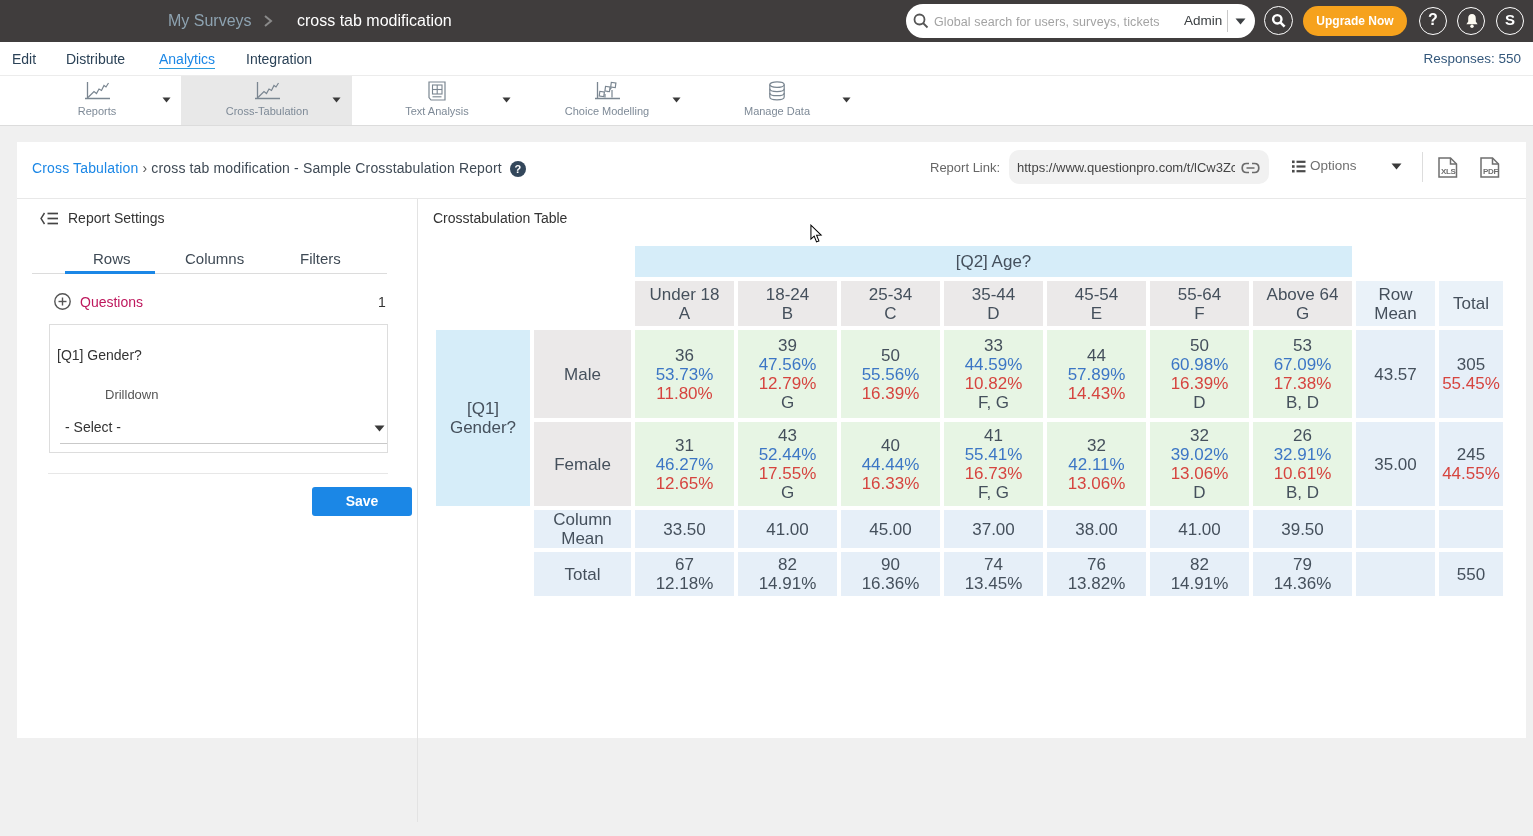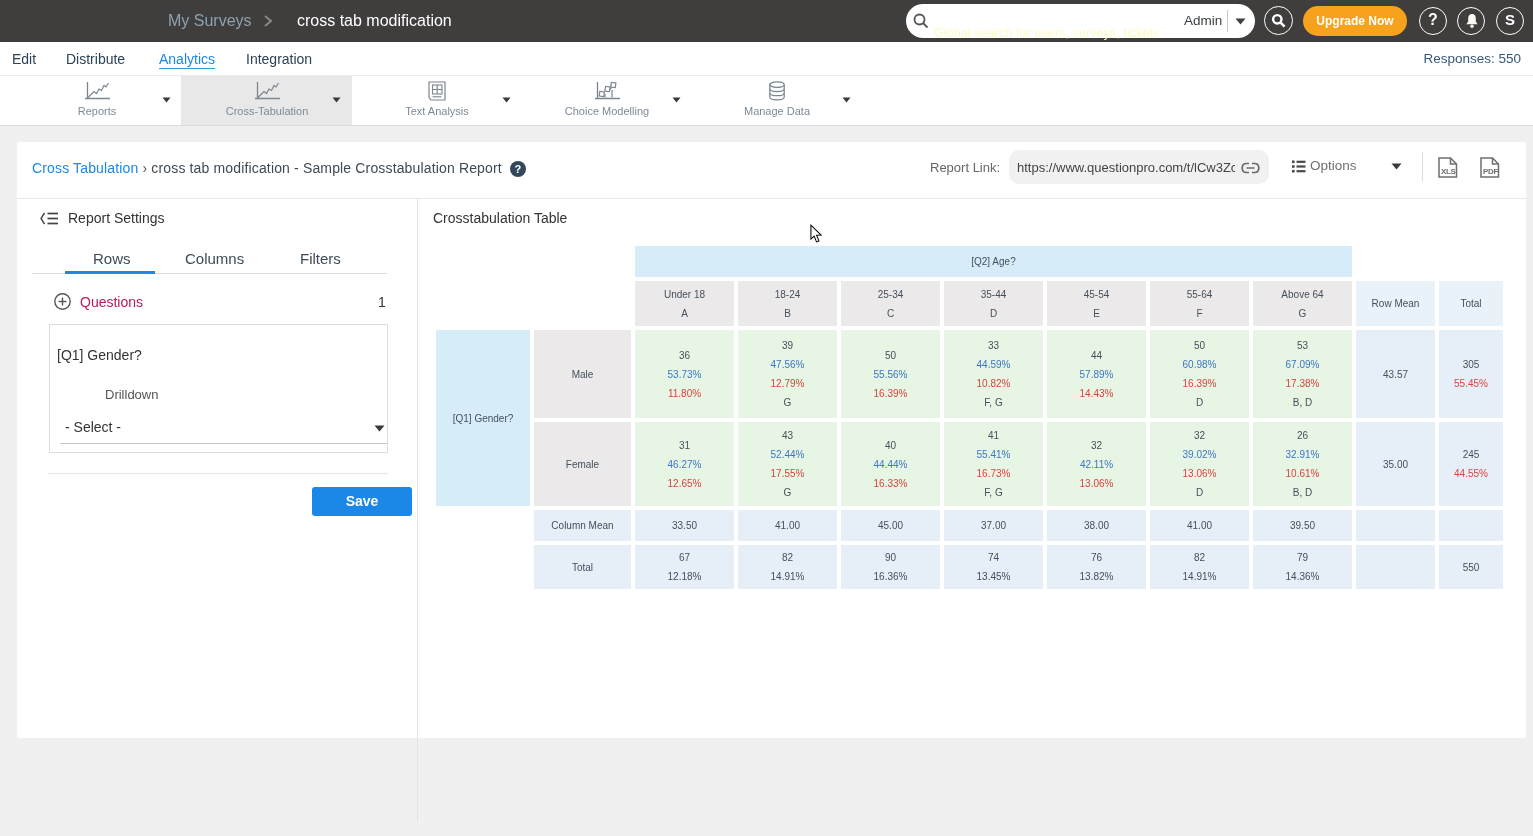--- a/index.html
+++ b/index.html
@@ -57,21 +57,21 @@
 #qcard { position:absolute; left:32px; top:182px; width:339px; height:129px; border:1px solid #ddd; }
 #qcard .q1 { position:absolute; left:7px; top:22px; font-size:14px; color:#333; }
 #qcard .dd { position:absolute; left:7px; top:62px; font-size:13px; color:#555;margin-left:48px; }
 #qcard .sel { position:absolute; left:15px; top:94px; font-size:14px; color:#333;text-align:center; }
 #qcard .selline { position:absolute; left:10px; top:118px; width:327px; height:1px; background:#c9c9c9; }
 #pdiv { position:absolute; left:31px; top:331px; width:340px; height:1px; background:#e7e7e7; }
 #save { position:absolute; left:270px; top:345px; width:100px; height:29px; background:#1b87e6; border-radius:3px; color:#fff; font-size:14px; font-weight:bold; text-align:center; line-height:29px;margin-left:25px; }
 
 
 #cthead { position:absolute; left:416px; top:68px; font-size:14px; color:#333; }
-#xtab { position:absolute; left:415px; top:100px; border-collapse:separate; border-spacing:4px; font-size:10px; color:#45505c; }
+#xtab { position:absolute; left:415px; top:100px; border-collapse:separate; border-spacing:4px; font-size:17px; color:#45505c; }
 #xtab td { text-align:center; vertical-align:middle; padding:0; line-height:19px; }
 td.agehdr { background:#d6edf9; }
 td.ghdr { background:#ebe9e9; }
 td.phdr { background:#eaf2f9; }
 td.green { background:#e7f5e4; }
 td.pale { background:#e6eff8; }
 td.qcell { background:#d6edf9; }
 .bluep { color:#3c76c5; }
 .redp { color:#d6443f; }
 </style>
@@ -83,21 +83,21 @@
   <svg class="abs" style="left:263px;top:15px;" width="10" height="12">
       <path d="M2 1 L8 6 L2 11" fill="none" stroke="#8a8a8a" stroke-width="2"></path>
     </svg>
   <span class="tb-bc" style="left:297px;color:#fff;">cross tab modification</span>
 
   <div id="searchpill"></div>
   <svg class="abs" style="left:913px;top:13px;" width="16" height="16">
       <circle cx="6.5" cy="6.5" r="5" fill="none" stroke="#555" stroke-width="1.8"></circle>
       <line x1="10" y1="10" x2="14.5" y2="14.5" stroke="#555" stroke-width="1.8"></line>
     </svg>
-  <span class="abs" style="left:934px;top:26px;font-size:12.5px;letter-spacing:0.1px;color:#fef9c3;">Global search for users, surveys, tickets</span>
+  <span class="abs" style="left:934px;top:15px;font-size:12.5px;letter-spacing:0.1px;color:#a3a3a3;">Global search for users, surveys, tickets</span>
   <span class="abs" style="left:1184px;top:13px;font-size:13.5px;color:#3c4043;">Admin</span>
   <div class="abs" style="left:1227px;top:10px;width:1px;height:22px;background:#c9c9c9;"></div>
   <svg class="abs" style="left:1235px;top:18px;" width="11" height="7">
       <path d="M0.5 0.5 L10.5 0.5 L5.5 6.5 Z" fill="#3c4043"></path>
     </svg>
 
   <div id="searchcir"></div>
   <svg class="abs" style="left:1271px;top:13px;" width="16" height="16">
       <circle cx="6.3" cy="6.3" r="4.2" fill="none" stroke="#fff" stroke-width="2.4"></circle>
       <line x1="9.6" y1="9.6" x2="13.6" y2="13.6" stroke="#fff" stroke-width="2.6"></line>

